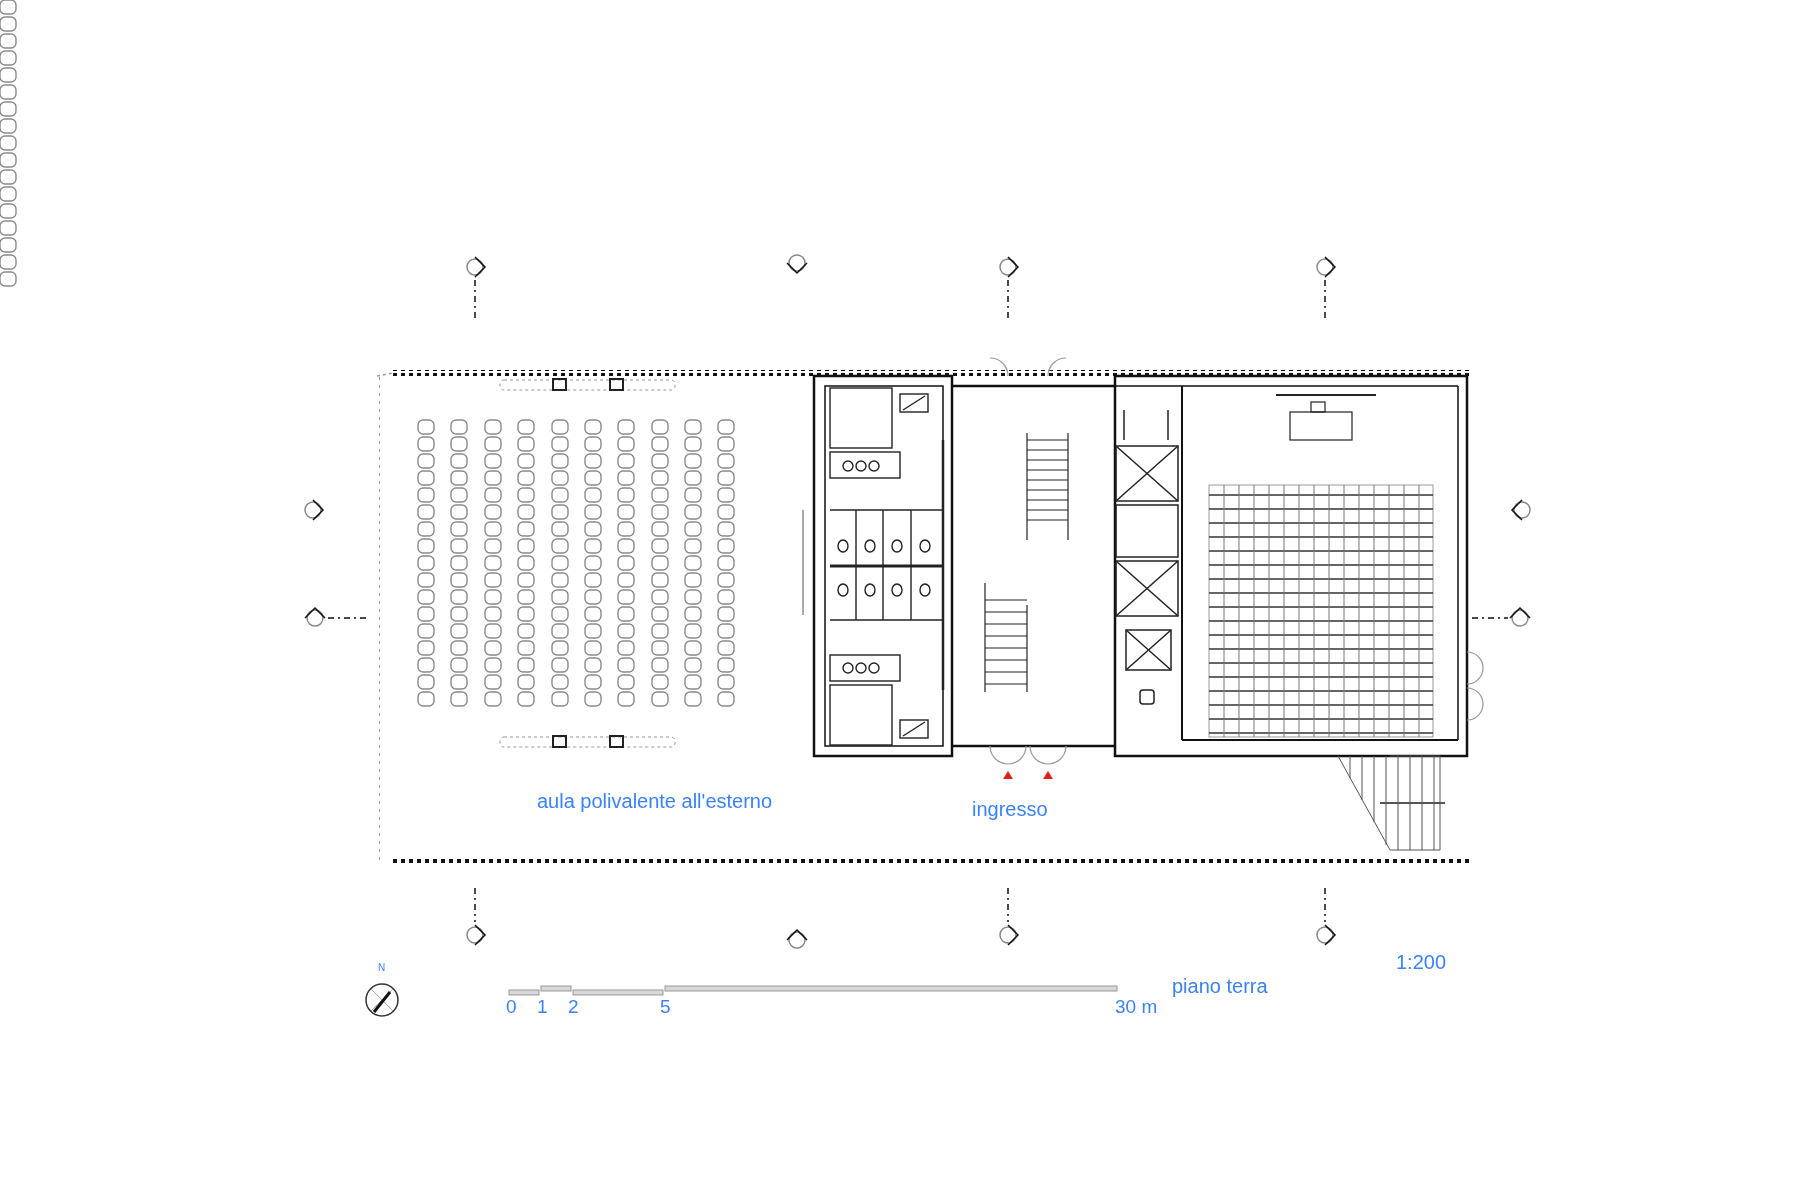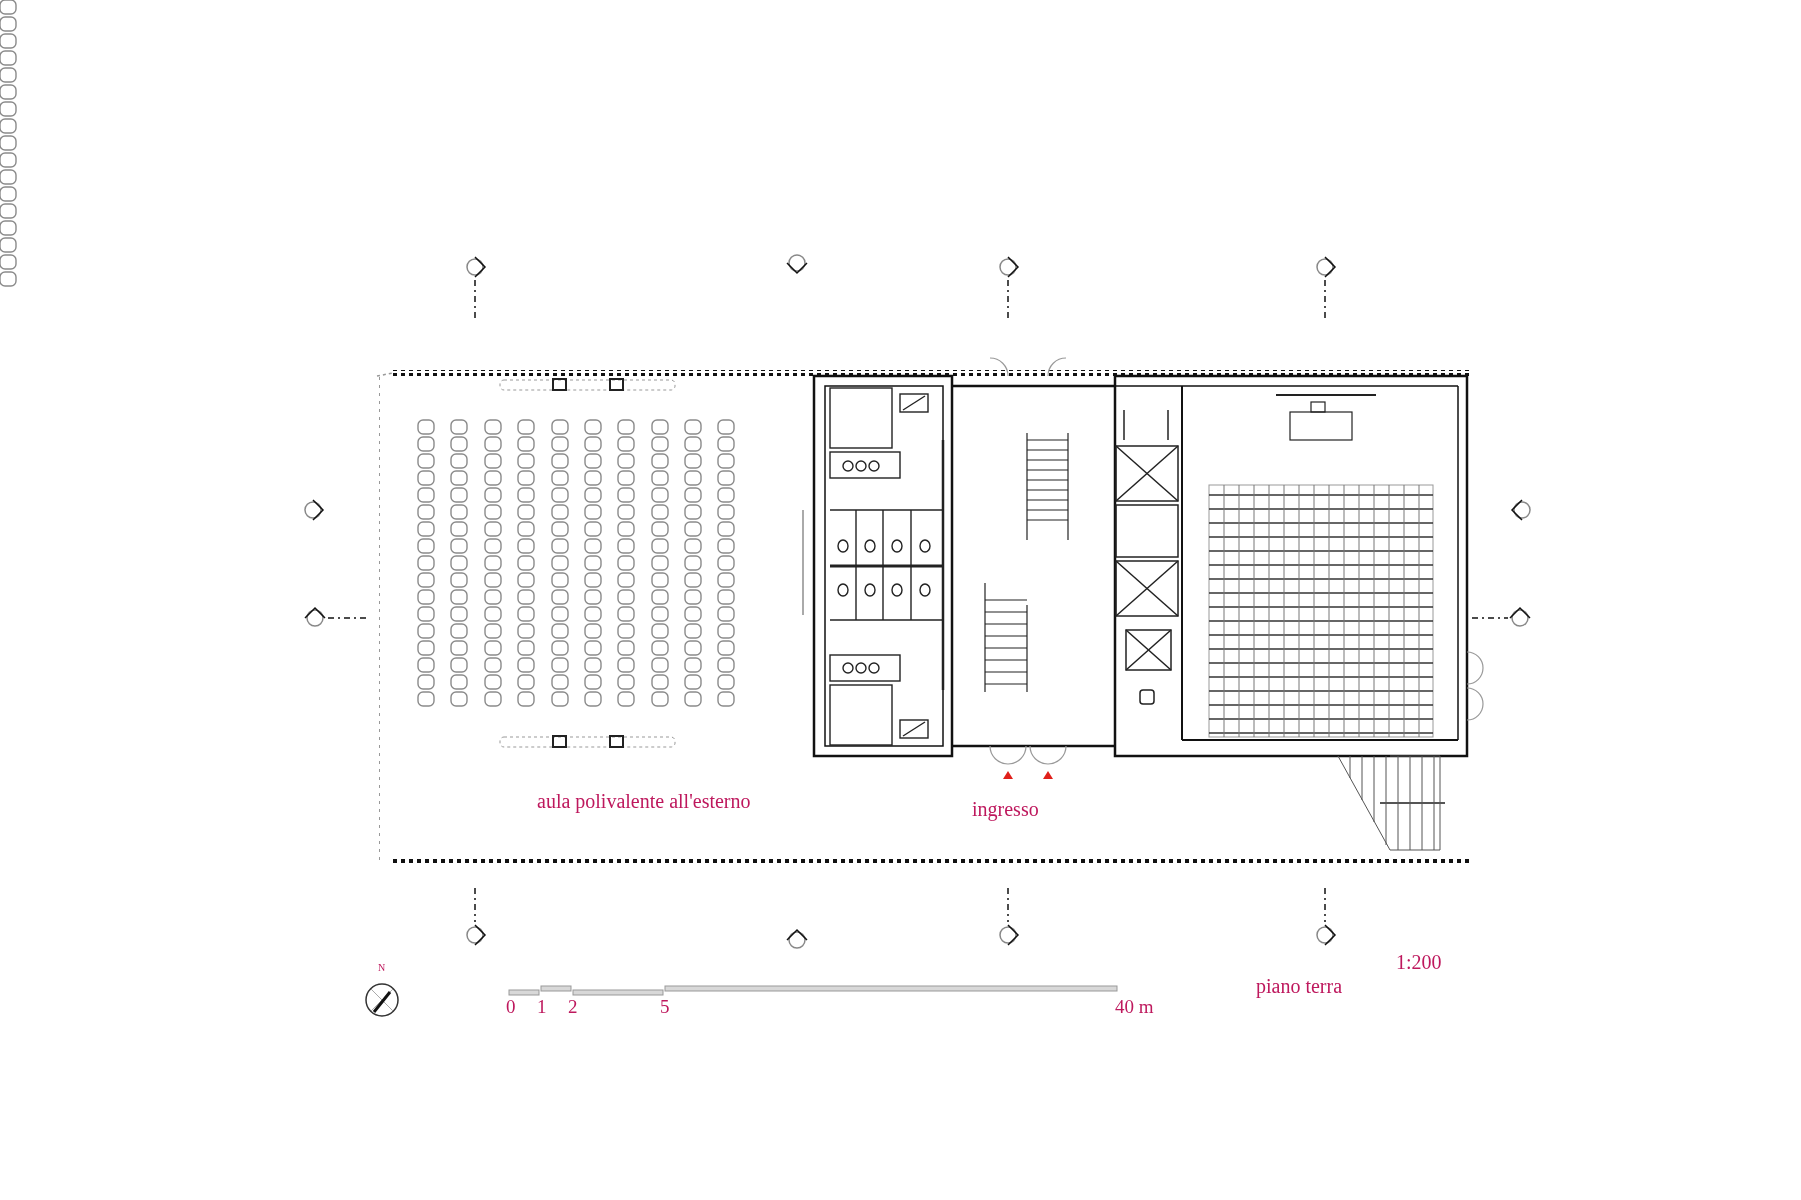--- a/index.html
+++ b/index.html
@@ -1,19 +1,19 @@
 <!DOCTYPE html>
 <html><head>
 <meta charset="utf-8">
 <style>
   html, body { margin: 0; padding: 0; background: #ffffff; }
   body { width: 1801px; height: 1200px; position: relative; overflow: hidden;
          font-family: "Liberation Sans", sans-serif; color: #111; }
   svg.plan { position: absolute; left: 0; top: 0; }
-  .label { position: absolute; font-size: 20px; color: #be185d; white-space: nowrap; font-family: Liberation Serif, serif; }
+  .label { position: absolute; font-size: 20px; color: #3b82f6; white-space: nowrap; }
   .red-arrow { fill: #e0201b; }
 </style>
 </head>
 <body>
 
 <svg class="plan" width="1801" height="1200" viewBox="0 0 1801 1200" xmlns="http://www.w3.org/2000/svg">
   <defs>
     <pattern id="dotsH" width="8" height="6" patternUnits="userSpaceOnUse">
       <rect x="1" y="1" width="4" height="4" fill="#111"></rect>
     </pattern>
@@ -310,21 +310,21 @@
     <rect x="541" y="986" width="30" height="5"></rect>
     <rect x="573" y="990" width="90" height="5"></rect>
     <rect x="665" y="986" width="452" height="5"></rect>
   </g>
 </svg>
 
 <div class="label" style="left:506px; top:996px; font-size:19px;">0</div>
 <div class="label" style="left:537px; top:996px; font-size:19px;">1</div>
 <div class="label" style="left:568px; top:996px; font-size:19px;">2</div>
 <div class="label" style="left:660px; top:996px; font-size:19px;">5</div>
-<div class="label" style="left:1115px; top:996px; font-size:19px;">40 m</div>
+<div class="label" style="left:1115px; top:996px; font-size:19px;">30 m</div>
 
 <div class="label" style="left:378px; top:962px; font-size:10px;">N</div>
 
 <div class="label" style="left:537px; top:790px;">aula polivalente all'esterno</div>
 <div class="label" style="left:972px; top:798px;">ingresso</div>
 
-<div class="label" style="left:1256px; top:975px;">piano terra</div>
+<div class="label" style="left:1172px; top:975px;">piano terra</div>
 <div class="label" style="left:1396px; top:951px;">1:200</div>
 
 </body></html>

